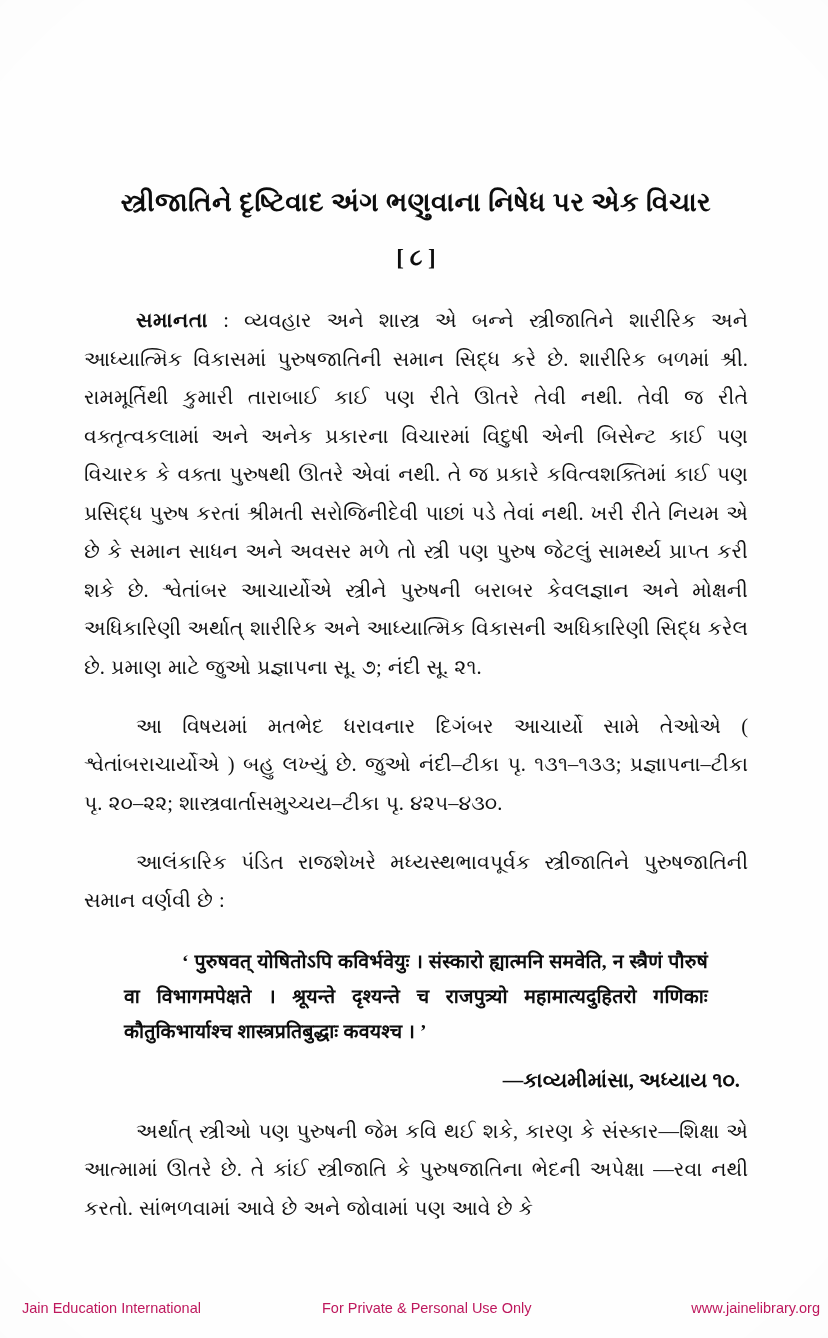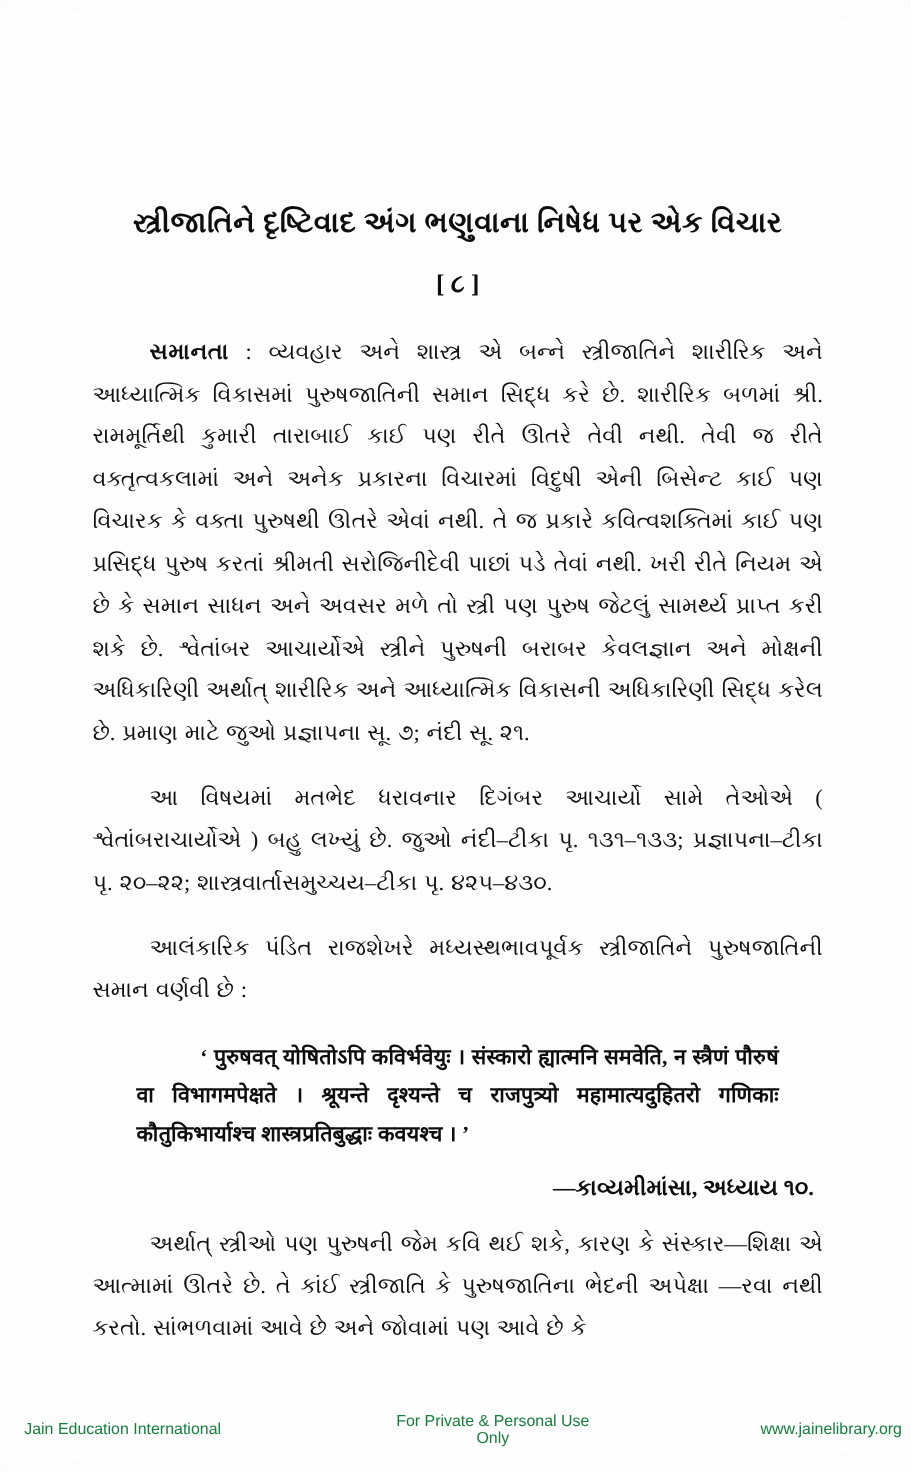--- a/index.html
+++ b/index.html
@@ -96,24 +96,24 @@
 
   .footer {
     position: absolute;
     left: 0;
     bottom: 22px;
     width: 828px;
     display: flex;
     align-items: center;
     font-family: "Liberation Sans", "DejaVu Sans", sans-serif;
     font-size: 14.5px;
-    color: #15803d;
+    color: #be185d;
   }
   .footer-left   { margin-left: 22px; width: 300px; text-align: left; }
-  .footer-center { flex: 1; text-align: center; margin-right: 40px; margin-left: 24px; }
+  .footer-center { flex: 1; margin-right: 40px; }
   .footer-right  { width: 230px; text-align: right; margin-right: 8px; }
 </style>
 </head>
 <body>
 
 <div class="page">
 
   <div class="content">
 
     <h1 class="doc-title">સ્ત્રીજાતિને દૃષ્ટિવાદ અંગ ભણુવાના નિષેધ પર એક વિચાર</h1>

